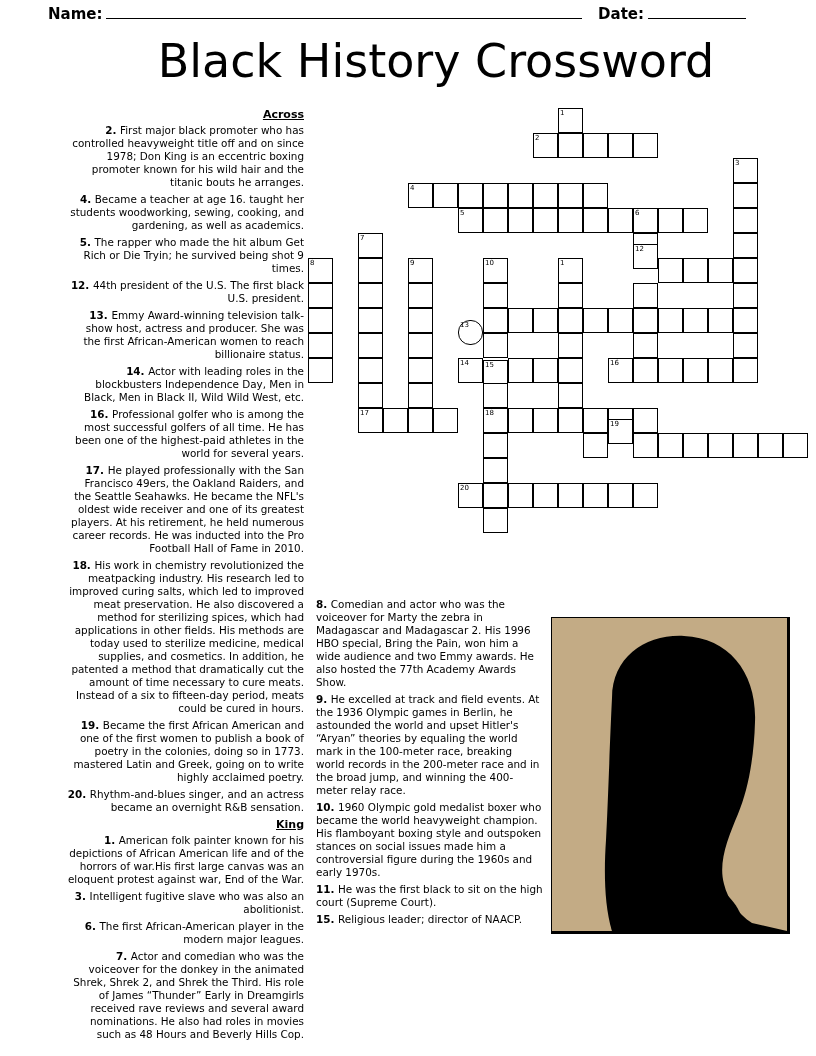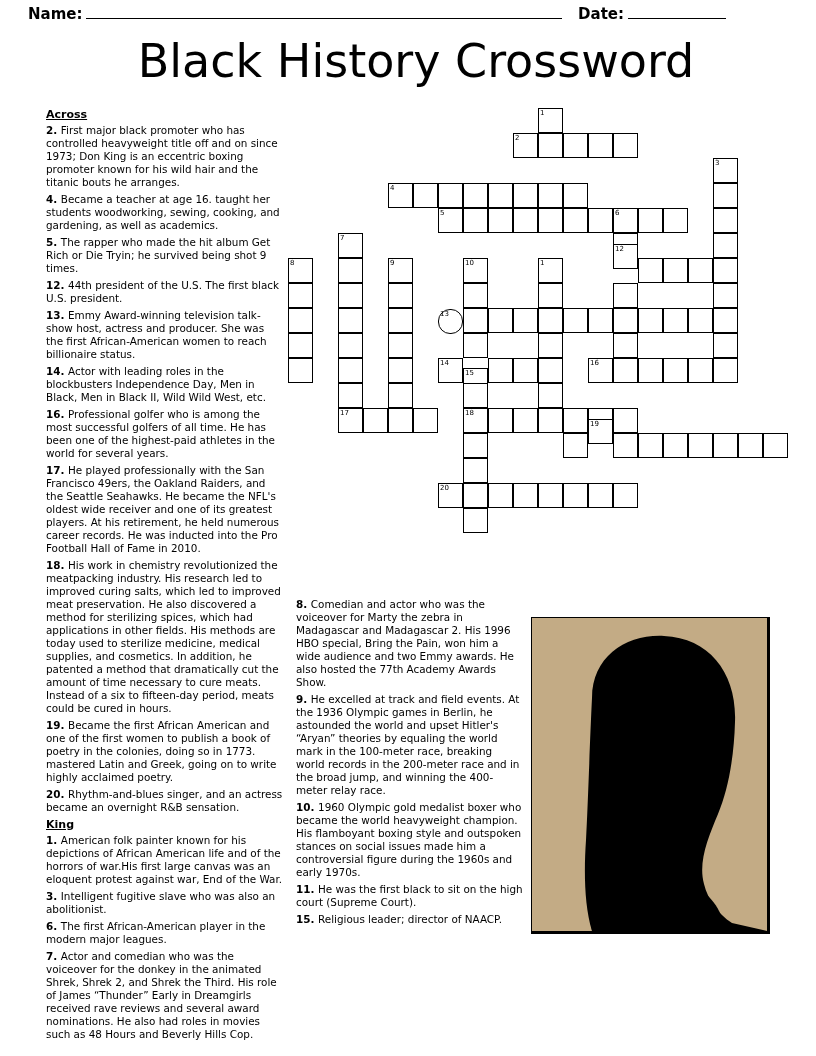--- a/index.html
+++ b/index.html
@@ -12,20 +12,21 @@
     height: 1056px;
     font-family: "DejaVu Sans", sans-serif;
     color: #000;
     position: relative;
     overflow: hidden;
   }
   .page {
     position: relative;
     width: 754px;
     height: 1056px;
+    margin-left: 20px;
   }
 
   
   .name-row {
     position: absolute;
     top: 4px;
     left: 28px;
     right: 28px;
     display: flex;
     align-items: baseline;
@@ -61,21 +62,21 @@
   }
 
   
   .clues-col-left {
     position: absolute;
     left: 46px;
     top: 108px;
     width: 238px;
     font-size: 10.4px;
     line-height: 1.25;
-    text-align: left;
+    text-align: right;
   }
   .clues-col-mid {
     position: absolute;
     left: 296px;
     top: 598px;
     width: 228px;
     font-size: 10.4px;
     line-height: 1.25;
   }
   .sec-head {
@@ -135,21 +136,21 @@
     <span class="name-line"></span>
     <span class="date-label">Date:</span>
     <span class="date-line"></span>
   </div>
 
   <div class="title">Black History Crossword</div>
 
   <div class="clues-col-left">
     <div class="sec-head">Across</div>
     <div id="across-list">
-        <div class="clue"><b>2. </b><span>First major black promoter who has controlled heavyweight title off and on since 1973; Don King is an eccentric boxing promoter known for his wild hair and the titanic bouts he arranges.</span></div>
+        <div class="clue"><b>2. </b><span>First major black promoter who has controlled heavyweight title off and on since 1978; Don King is an eccentric boxing promoter known for his wild hair and the titanic bouts he arranges.</span></div>
         <div class="clue"><b>4. </b><span>Became a teacher at age 16. taught her students woodworking, sewing, cooking, and gardening, as well as academics.</span></div>
         <div class="clue"><b>5. </b><span>The rapper who made the hit album Get Rich or Die Tryin; he survived being shot 9 times.</span></div>
         <div class="clue"><b>12. </b><span>44th president of the U.S. The first black U.S. president.</span></div>
         <div class="clue"><b>13. </b><span>Emmy Award-winning television talk-show host, actress and producer. She was the first African-American women to reach billionaire status.</span></div>
         <div class="clue"><b>14. </b><span>Actor with leading roles in the blockbusters Independence Day, Men in Black, Men in Black II, Wild Wild West, etc.</span></div>
         <div class="clue"><b>16. </b><span>Professional golfer who is among the most successful golfers of all time. He has been one of the highest-paid athletes in the world for several years.</span></div>
         <div class="clue"><b>17. </b><span>He played professionally with the San Francisco 49ers, the Oakland Raiders, and the Seattle Seahawks. He became the NFL's oldest wide receiver and one of its greatest players. At his retirement, he held numerous career records. He was inducted into the Pro Football Hall of Fame in 2010.</span></div>
         <div class="clue"><b>18. </b><span>His work in chemistry revolutionized the meatpacking industry. His research led to improved curing salts, which led to improved meat preservation. He also discovered a method for sterilizing spices, which had applications in other fields. His methods are today used to sterilize medicine, medical supplies, and cosmetics. In addition, he patented a method that dramatically cut the amount of time necessary to cure meats. Instead of a six to fifteen-day period, meats could be cured in hours.</span></div>
         <div class="clue"><b>19. </b><span>Became the first African American and one of the first women to publish a book of poetry in the colonies, doing so in 1773. mastered Latin and Greek, going on to write highly acclaimed poetry.</span></div>
         <div class="clue"><b>20. </b><span>Rhythm-and-blues singer, and an actress became an overnight R&amp;B sensation.</span></div>
@@ -241,21 +242,21 @@
       <div class="cell" style="left: 0px; top: 175px;"></div>
       <div class="cell" style="left: 50px; top: 175px;"></div>
       <div class="cell" style="left: 100px; top: 175px;"></div>
       <div class="cell" style="left: 175px; top: 175px;"></div>
       <div class="cell" style="left: 250px; top: 175px;"></div>
       <div class="cell" style="left: 325px; top: 175px;"></div>
       <div class="cell" style="left: 425px; top: 175px;"></div>
       <div class="cell" style="left: 0px; top: 200px;"></div>
       <div class="cell" style="left: 50px; top: 200px;"></div>
       <div class="cell" style="left: 100px; top: 200px;"></div>
-      <div class="cell" style="left: 150px; top: 201px; border-radius: 12px;">
+      <div class="cell" style="left: 150px; top: 212px; border-radius: 12px;">
         <span class="num">13</span>
       </div>
       <div class="cell" style="left: 175px; top: 200px;"></div>
       <div class="cell" style="left: 200px; top: 200px;"></div>
       <div class="cell" style="left: 225px; top: 200px;"></div>
       <div class="cell" style="left: 250px; top: 200px;"></div>
       <div class="cell" style="left: 275px; top: 200px;"></div>
       <div class="cell" style="left: 300px; top: 200px;"></div>
       <div class="cell" style="left: 325px; top: 200px;"></div>
       <div class="cell" style="left: 350px; top: 200px;"></div>
@@ -268,21 +269,21 @@
       <div class="cell" style="left: 175px; top: 225px;"></div>
       <div class="cell" style="left: 250px; top: 225px;"></div>
       <div class="cell" style="left: 325px; top: 225px;"></div>
       <div class="cell" style="left: 425px; top: 225px;"></div>
       <div class="cell" style="left: 0px; top: 250px;"></div>
       <div class="cell" style="left: 50px; top: 250px;"></div>
       <div class="cell" style="left: 100px; top: 250px;"></div>
       <div class="cell" style="left: 150px; top: 250px;">
         <span class="num">14</span>
       </div>
-      <div class="cell" style="left: 175px; top: 260px;">
+      <div class="cell" style="left: 175px; top: 252px;">
         <span class="num">15</span>
       </div>
       <div class="cell" style="left: 200px; top: 250px;"></div>
       <div class="cell" style="left: 225px; top: 250px;"></div>
       <div class="cell" style="left: 250px; top: 250px;"></div>
       <div class="cell" style="left: 300px; top: 250px;">
         <span class="num">16</span>
       </div>
       <div class="cell" style="left: 325px; top: 250px;"></div>
       <div class="cell" style="left: 350px; top: 250px;"></div>

